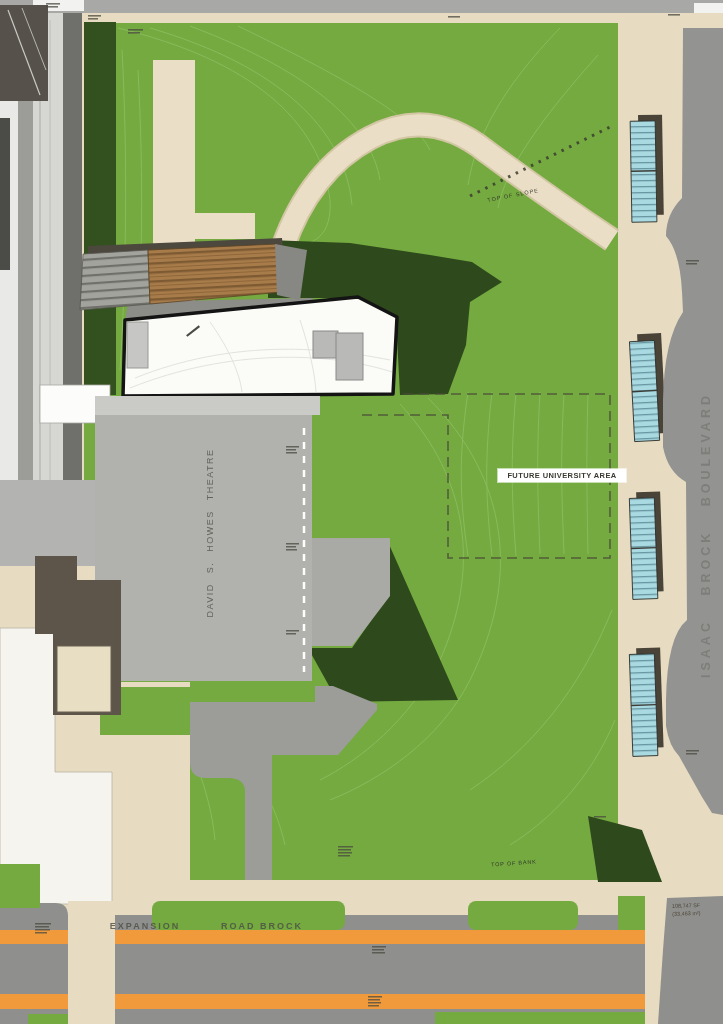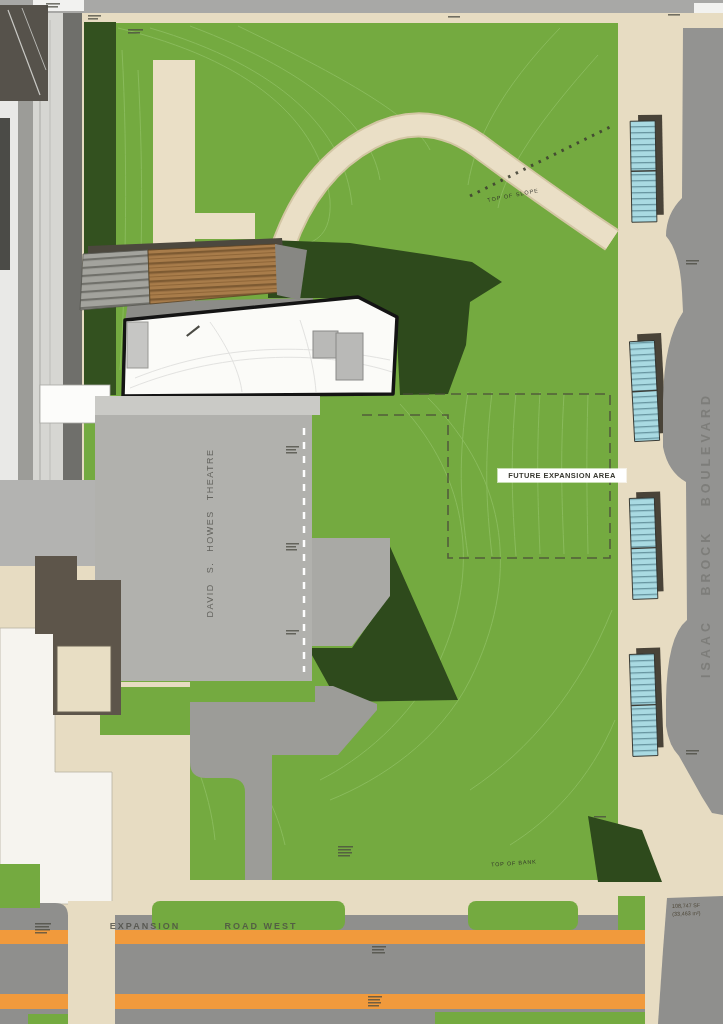--- a/index.html
+++ b/index.html
@@ -285,25 +285,25 @@
     <g>
           <rect x="686" y="750" width="13" height="1.5"></rect>
           <rect x="686" y="753" width="11" height="1.5"></rect>
         </g>
     <g>
           <rect x="594" y="816" width="12" height="1.5"></rect>
         </g>
   </g>
 </svg>
 
-<div class="lbl lbl-expansion">FUTURE EXPANSION AREA</div>
+<div class="lbl lbl-expansion">FUTURE UNIVERSITY AREA</div>
 <div class="lbl lbl-theatre">DAVID S. HOWES THEATRE</div>
 <div class="lbl lbl-blvd">ISAAC BROCK BOULEVARD</div>
 <div class="lbl lbl-univ">EXPANSION</div>
-<div class="lbl lbl-roadwest">ROAD WEST</div>
+<div class="lbl lbl-roadwest">ROAD BROCK</div>
 <div class="lbl lbl-slope">TOP OF SLOPE</div>
 <div class="lbl lbl-bank">TOP OF BANK</div>
 <div class="lbl lbl-area">
   <div>108,747 SF</div>
   <div>(33,463 m²)</div>
 </div>
 
 </div>
 
 </body></html>

